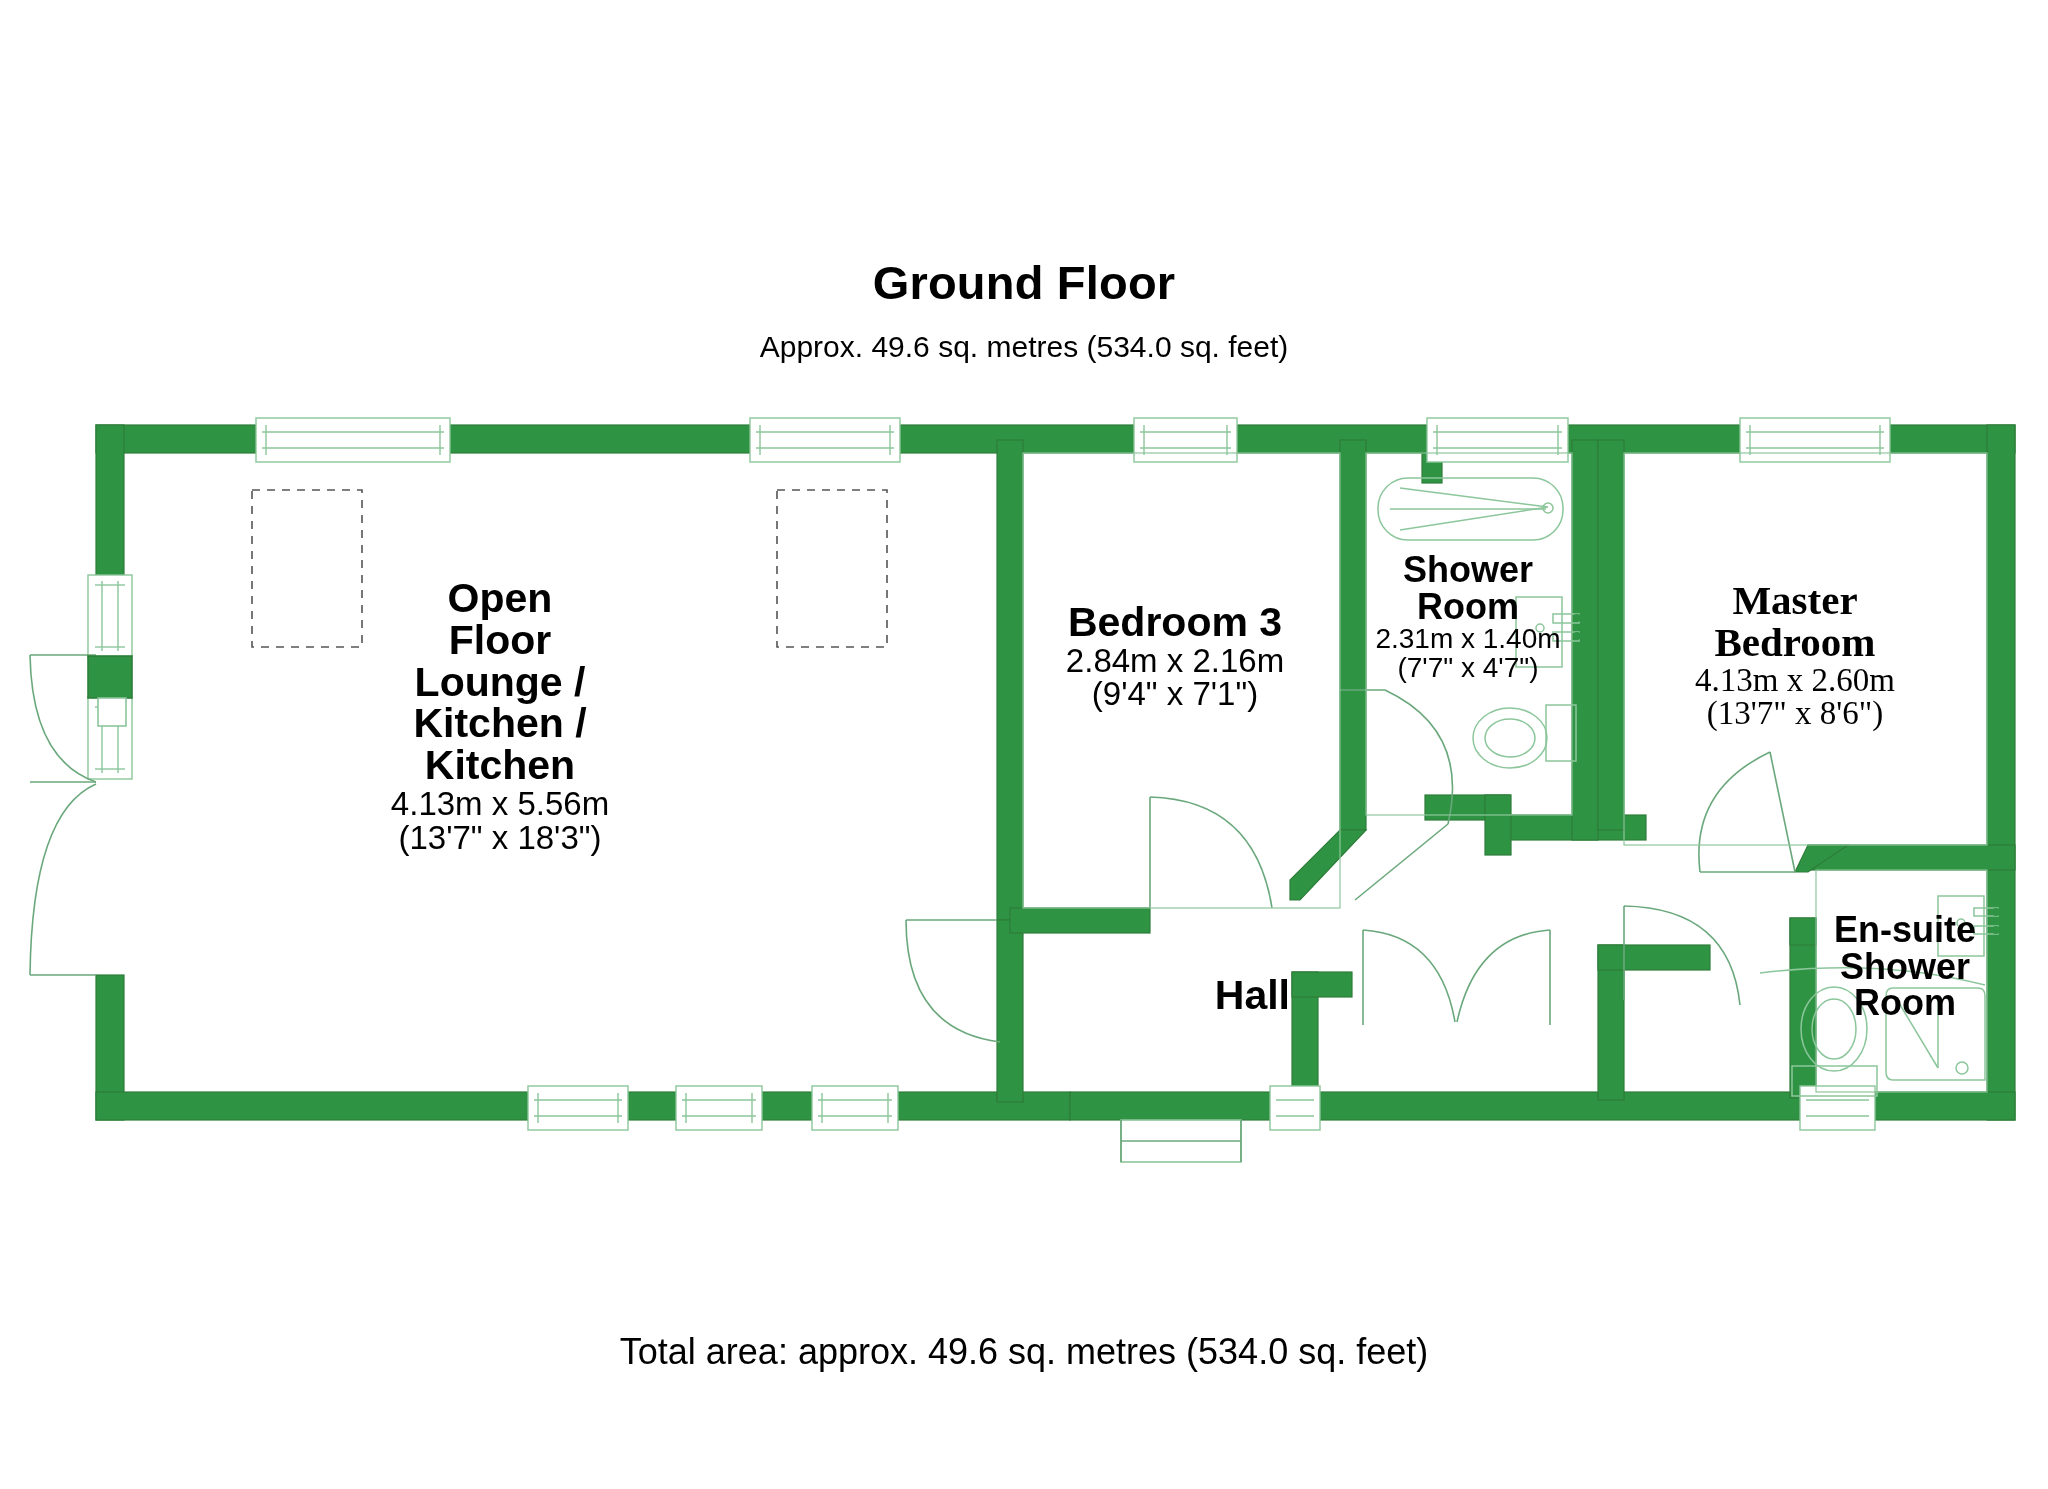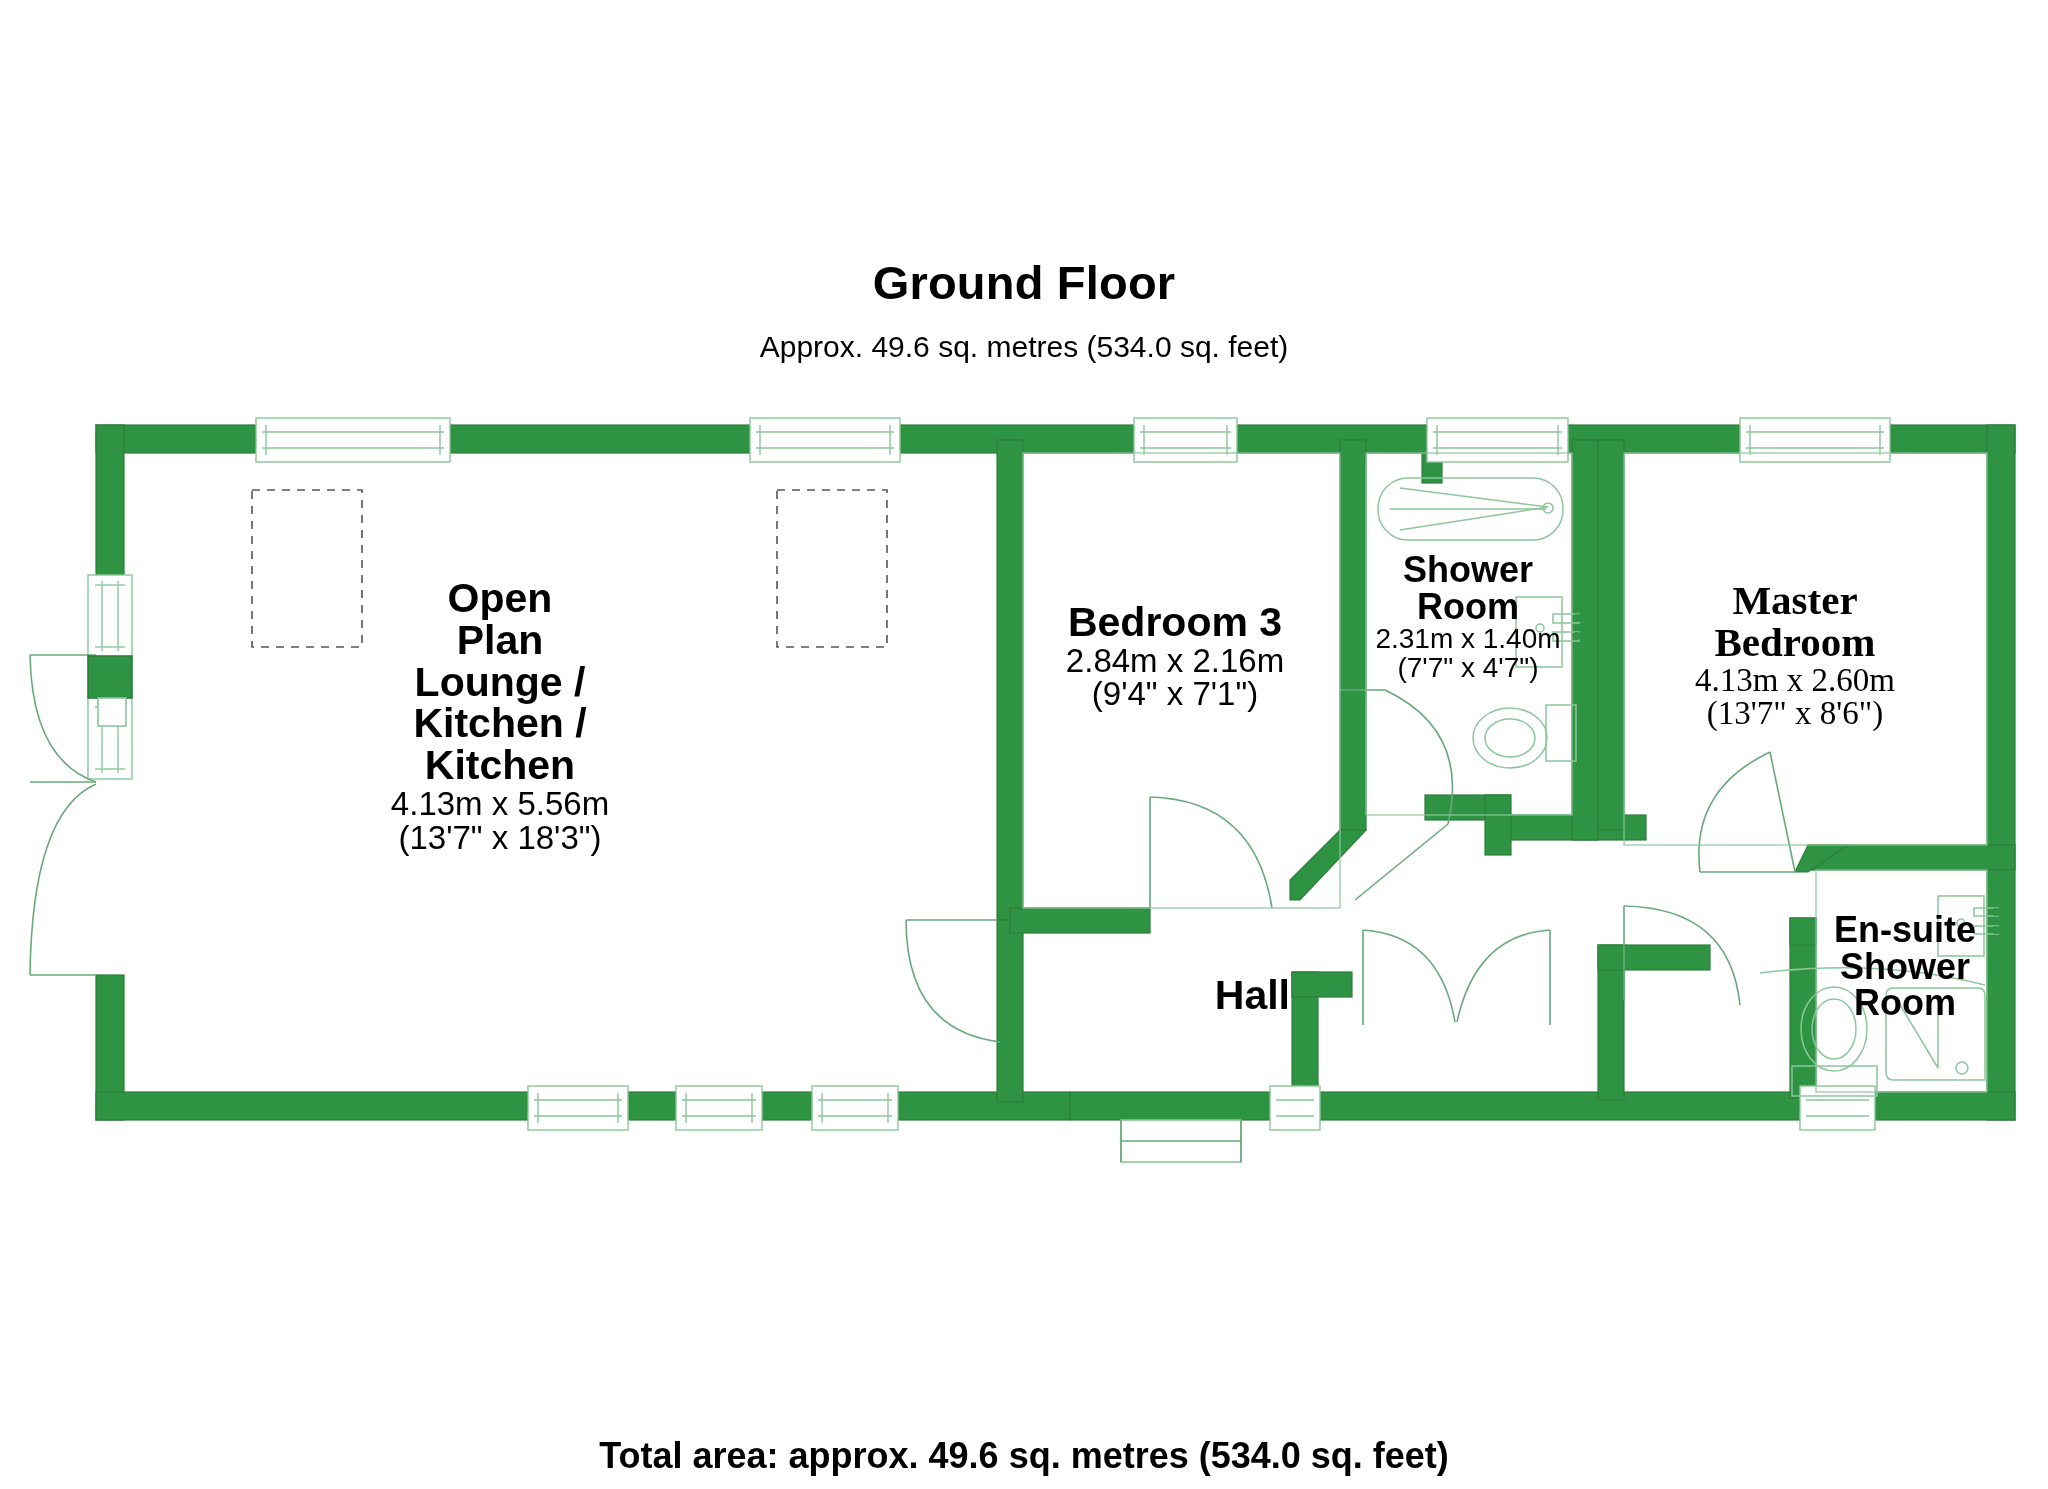--- a/index.html
+++ b/index.html
@@ -35,26 +35,25 @@
   }
   .floor-sub {
     font-size: 30px;
     color: #000;
     margin-top: 24px;
     line-height: 1.05;
   }
   .total-area {
     position: absolute;
     left: 0;
-    top: 1435px;
+    top: 1331px;
     width: 2048px;
     text-align: center;
     font-size: 36px;
     color: #000;
-    font-weight: bold;
   }
   svg#floorplan {
     position: absolute;
     left: 0;
     top: 0;
     width: 2048px;
     height: 1489px;
   }
   .room-label {
     position: absolute;
@@ -344,21 +343,21 @@
         <rect x="252" y="490" width="110" height="157"></rect>
       </g>
       <g stroke="#555555" stroke-dasharray="8 7" stroke-width="1.6">
         <rect x="777" y="490" width="110" height="157"></rect>
       </g>
     </g>
   </svg>
 
   <div class="room-label" style="left:320px; top:578px; width:360px;">
     <span class="rl-name">Open</span>
-    <span class="rl-name">Plan</span>
+    <span class="rl-name">Floor</span>
     <span class="rl-name">Lounge /</span>
     <span class="rl-name">Kitchen /</span>
     <span class="rl-name">Kitchen</span>
     <span class="rl-dim">4.13m x 5.56m</span>
     <span class="rl-dim">(13'7" x 18'3")</span>
   </div>
 
   <div class="room-label" style="left:1015px; top:602px; width:320px;">
     <span class="rl-name">Bedroom 3</span>
     <span class="rl-dim">2.84m x 2.16m</span>

